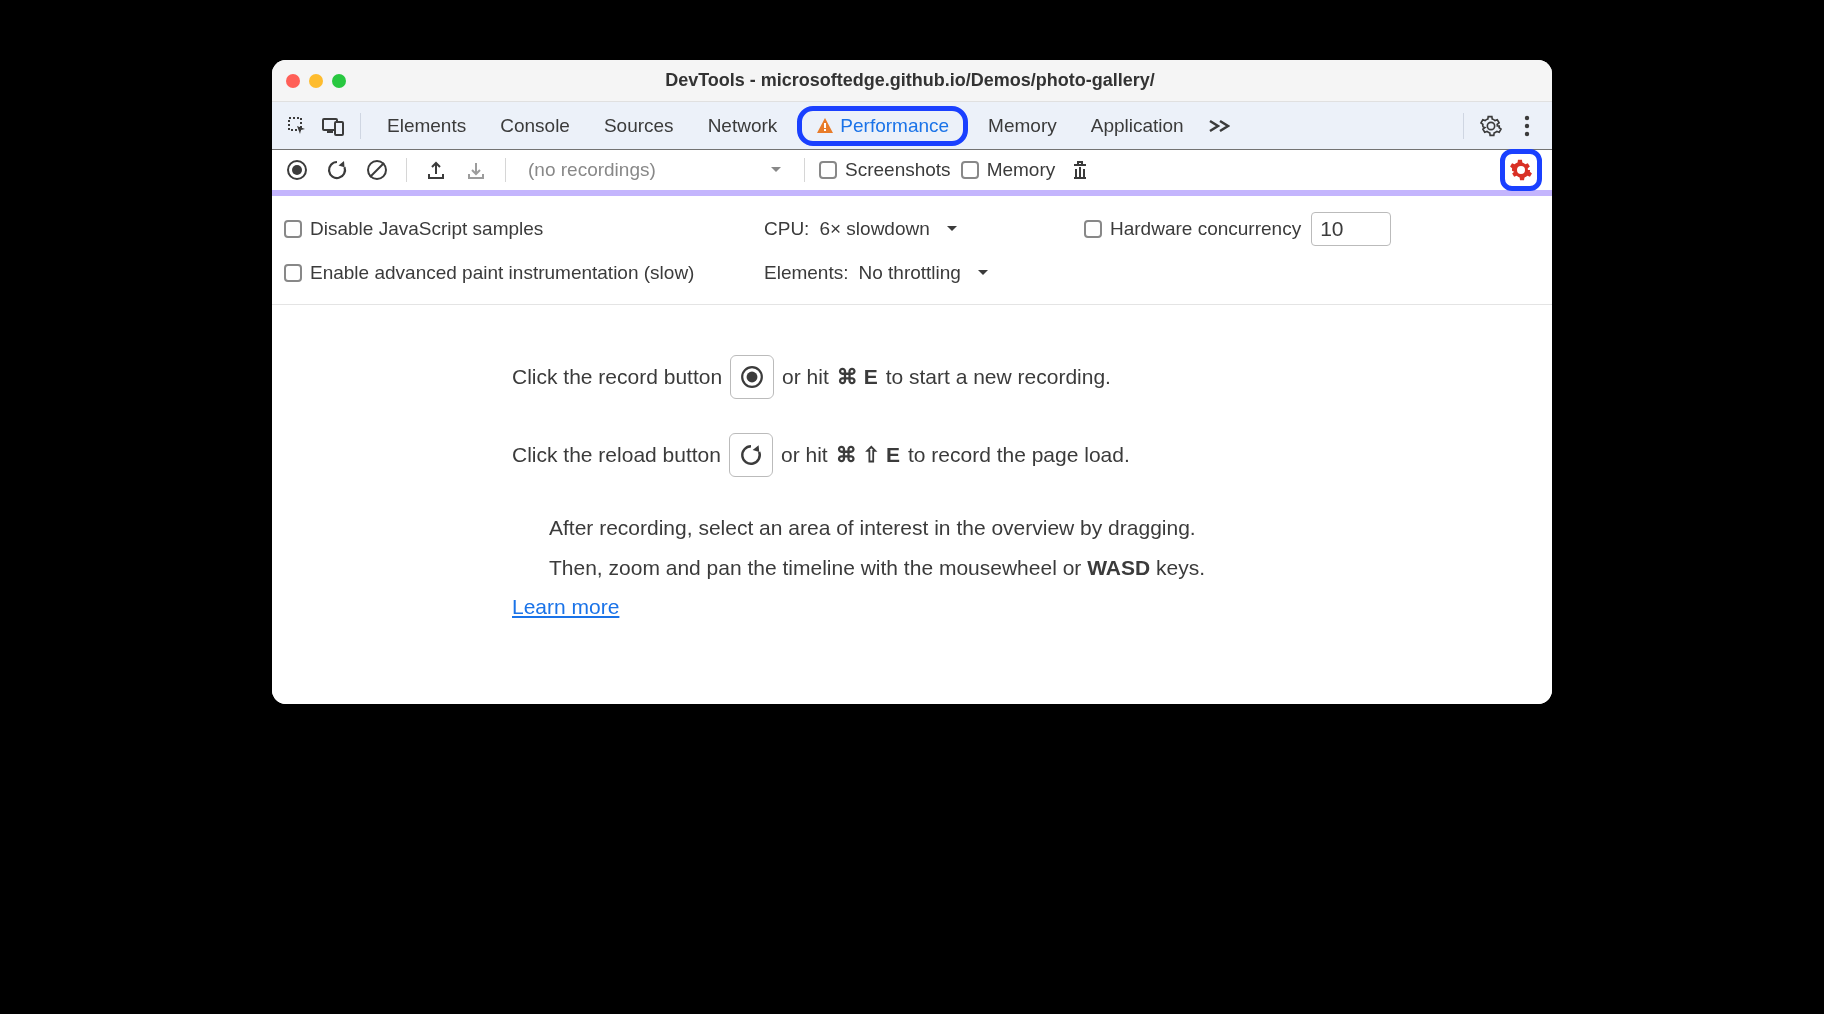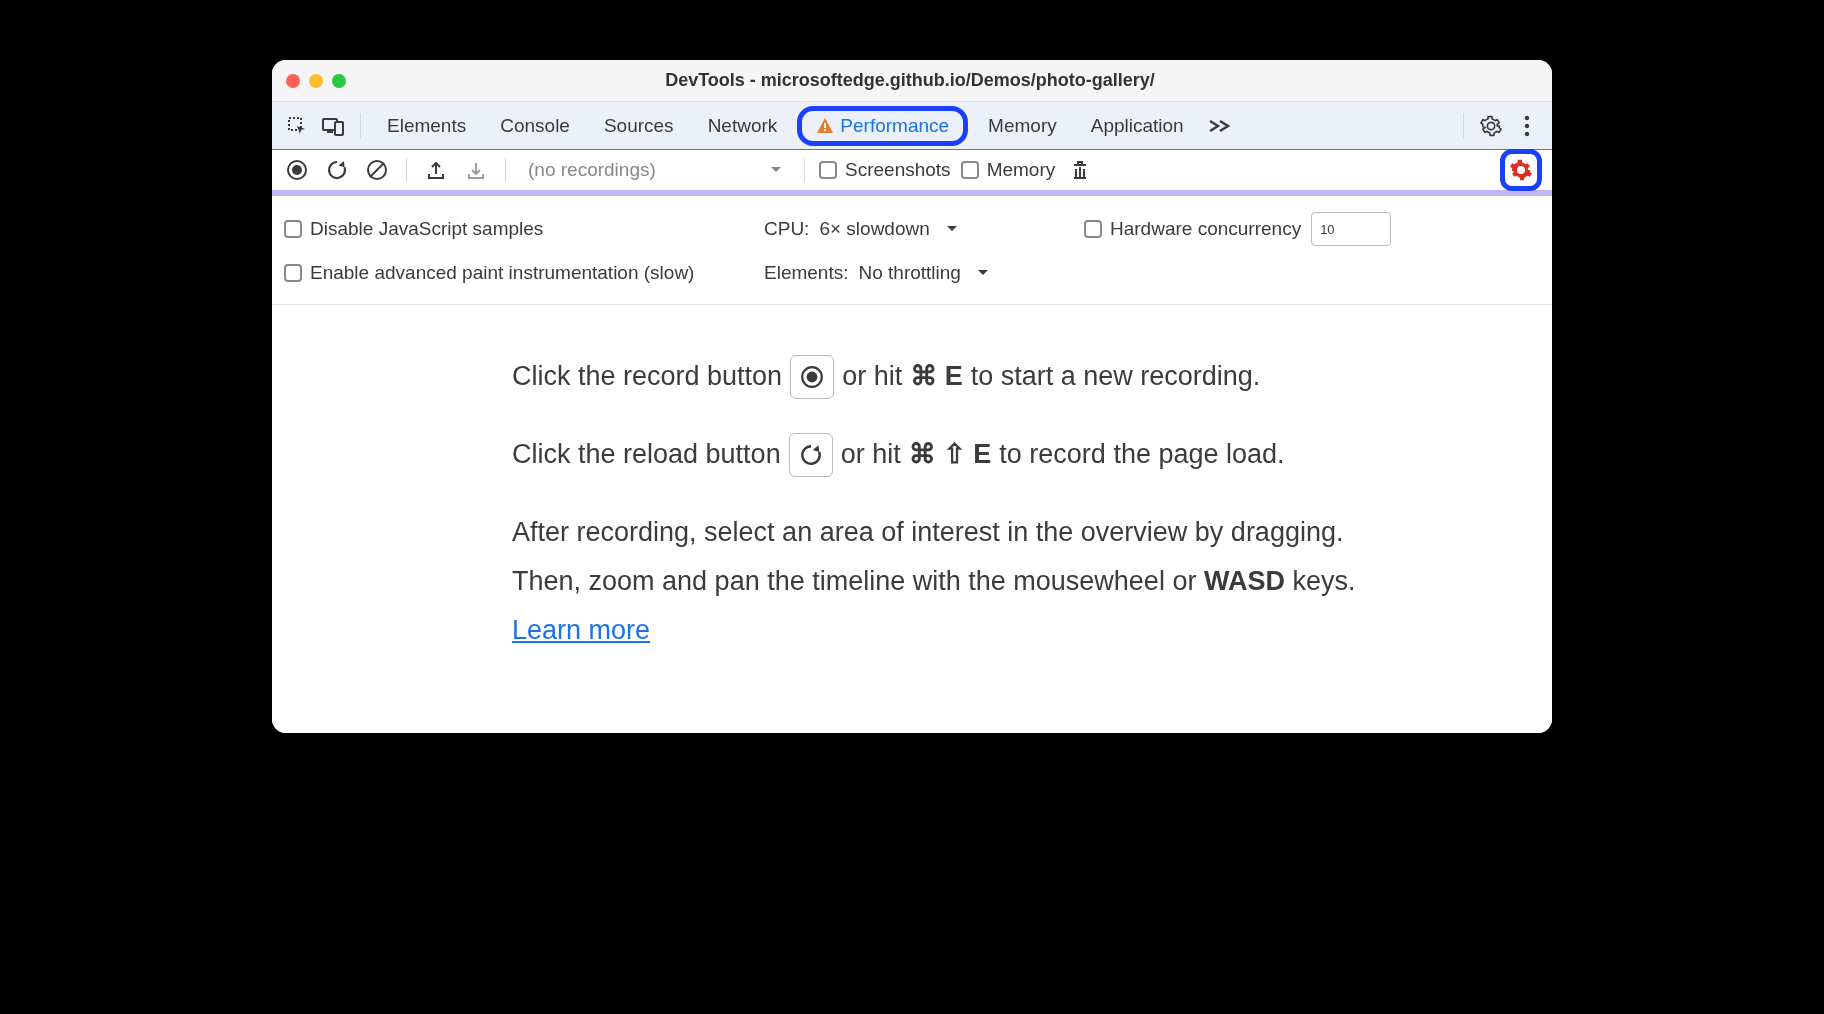--- a/index.html
+++ b/index.html
@@ -133,48 +133,48 @@
   }
   .settings-row .col1 { width: 480px; display:flex; align-items:center; gap:8px;}
   .settings-row .col2 { width: 320px; display:flex; align-items:center; gap:10px;}
   .settings-row .col3 { flex:1; display:flex; align-items:center; gap:10px;}
   .dd {
     display: inline-flex; align-items: center; gap: 10px;
   }
   .dd .caret { margin-left: 6px; }
   .numbox {
     width: 80px; height: 30px; border: 1px solid #bbb; border-radius: 4px;
-    padding: 16px 8px; font-size: 13px; display:flex; align-items:center;
+    padding: 16px 8px; font-size: 21px; display:flex; align-items:center;
   }
   .css-stats-highlight {
     border: 5px solid #1a40ff;
     border-radius: 14px;
     padding: 6px 10px;
     display: inline-flex;
     align-items: center;
     gap: 10px;
     margin-left: -6px;
   }
   
   .main {
     background: #fff;
     padding: 50px 60px 80px 240px;
-    font-size: 27px;
+    font-size: 21px;
     color: #3b3b3b;
     line-height: 1.6;
   }
   .help-line { display:flex; align-items:center; flex-wrap:wrap; gap:8px; margin-bottom: 34px;}
   .btnbox {
     width: 44px; height: 44px; border: 1px solid #bbb; border-radius: 6px;
     display: inline-flex; align-items: center; justify-content: center;
     background: #fff;
   }
   .kbd { font-weight: 700; }
   .link { color: #1a73e8; text-decoration: underline; cursor: pointer; }
-  .para { margin-bottom: 6px; }
+  .para { margin-bottom: 6px; margin-left: 37px; }
   svg { display:block; }
 </style>
 </head>
 <body>
 
 <div class="window">
 
   <div class="titlebar">
     <div class="traffic-lights">
       <div class="tl red"></div>

